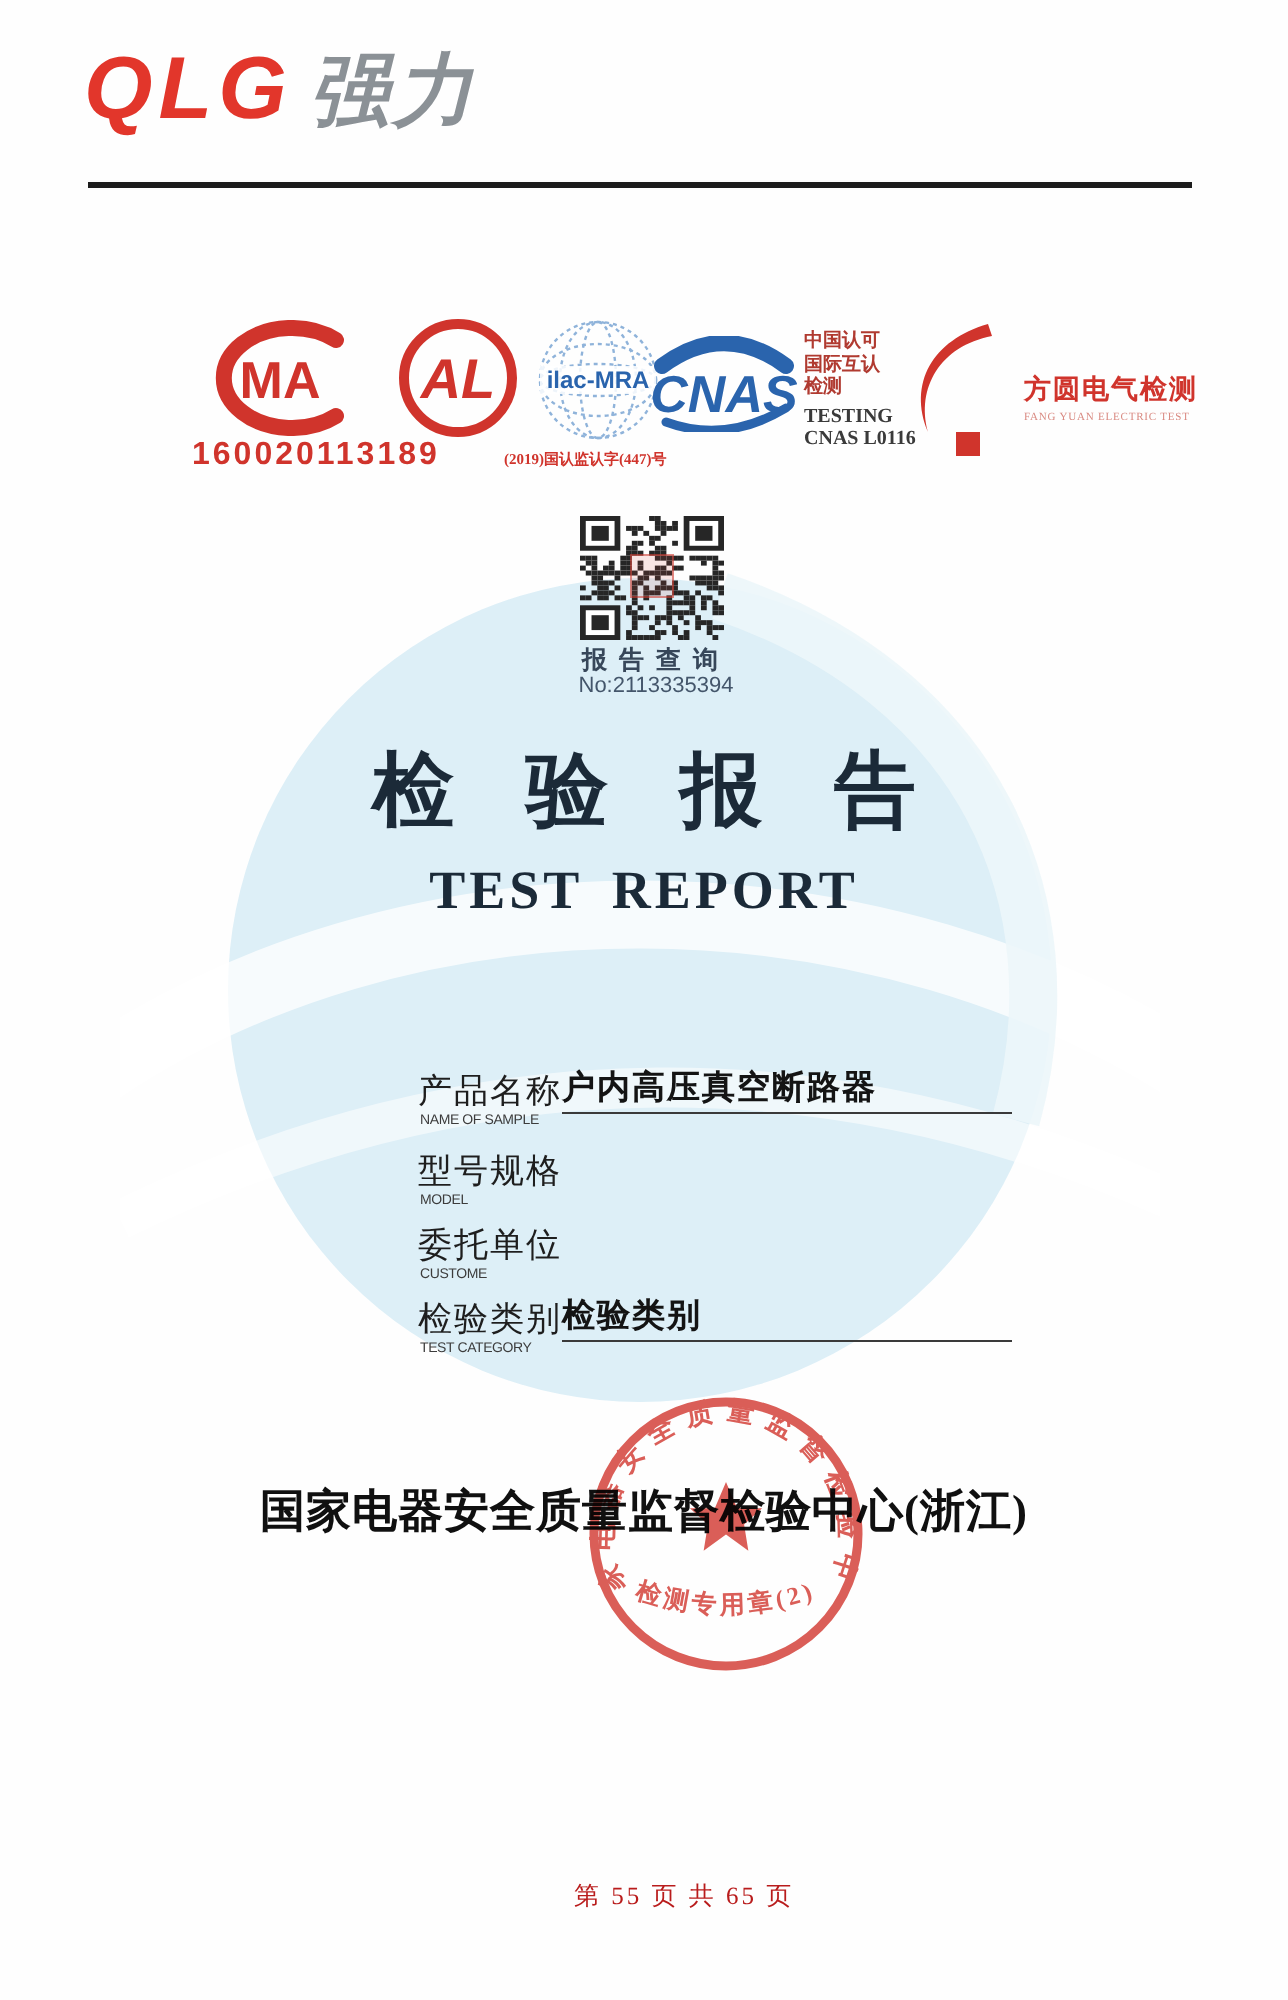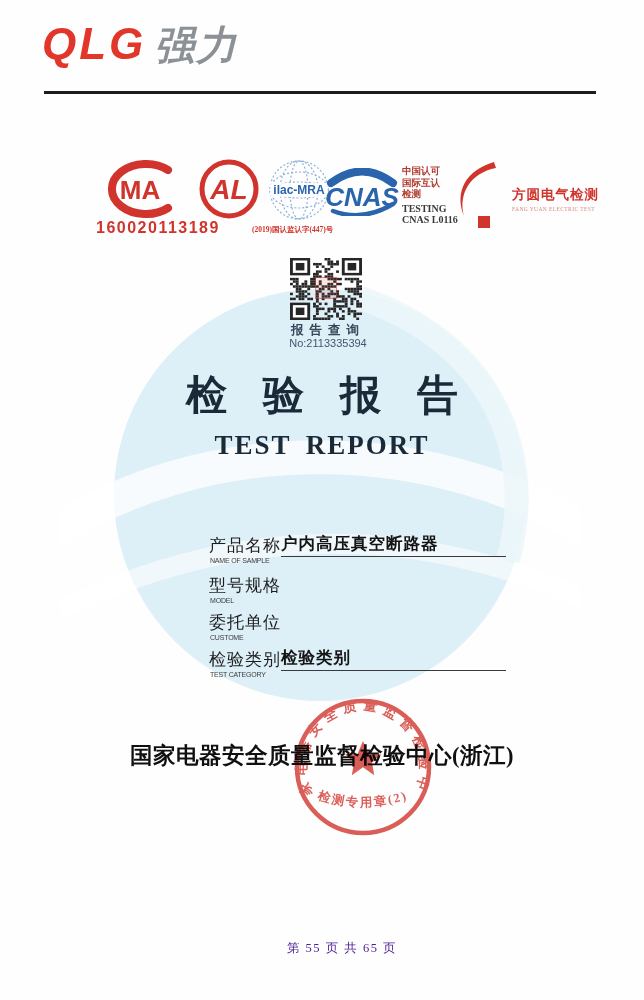--- a/index.html
+++ b/index.html
@@ -62,21 +62,21 @@
   .org { position:absolute; left:0; top:740px; width:100%; text-align:center; z-index:1; }
   .org-cn { font-size:22.5px; font-weight:bold; color:#101010; letter-spacing:.5px; }
   .org-en { margin-top:7px; font-size:9.5px; font-weight:bold; color:#1e1e1e;
     letter-spacing:.4px; word-spacing:2px; }
   .org-sub { margin-top:13px; font-size:14.5px; font-weight:600; color:#101010; letter-spacing:4.5px; }
   
   .stamp { position:absolute; left:282px; top:686px; z-index:2;
     opacity:.85; mix-blend-mode:multiply; }
   
   .footer { position:absolute; left:0; top:940px; width:100%; text-align:center; z-index:1;
-    font-size:12.5px; color:#4c1d95; letter-spacing:1.5px;padding-left:40px; }
+    font-size:12.5px; color:#b91c1c; letter-spacing:1.5px;padding-left:40px; }
 </style>
 </head>
 <body>
 
 <svg class="watermark" width="520" height="460" viewBox="0 0 520 460">
   <circle cx="260" cy="215" r="206" fill="#ddeff7"></circle>
   <path d="M -20 262 C 140 148 380 150 545 262" stroke="#ffffff" stroke-width="34" fill="none" opacity="0.75"></path>
   <path d="M 0 330 C 180 242 360 244 530 322" stroke="#ffffff" stroke-width="20" fill="none" opacity="0.55"></path>
   <path d="M 300 18 C 430 62 478 170 448 280" stroke="#ecf6fa" stroke-width="24" fill="none" opacity="0.9"></path>
 </svg>

